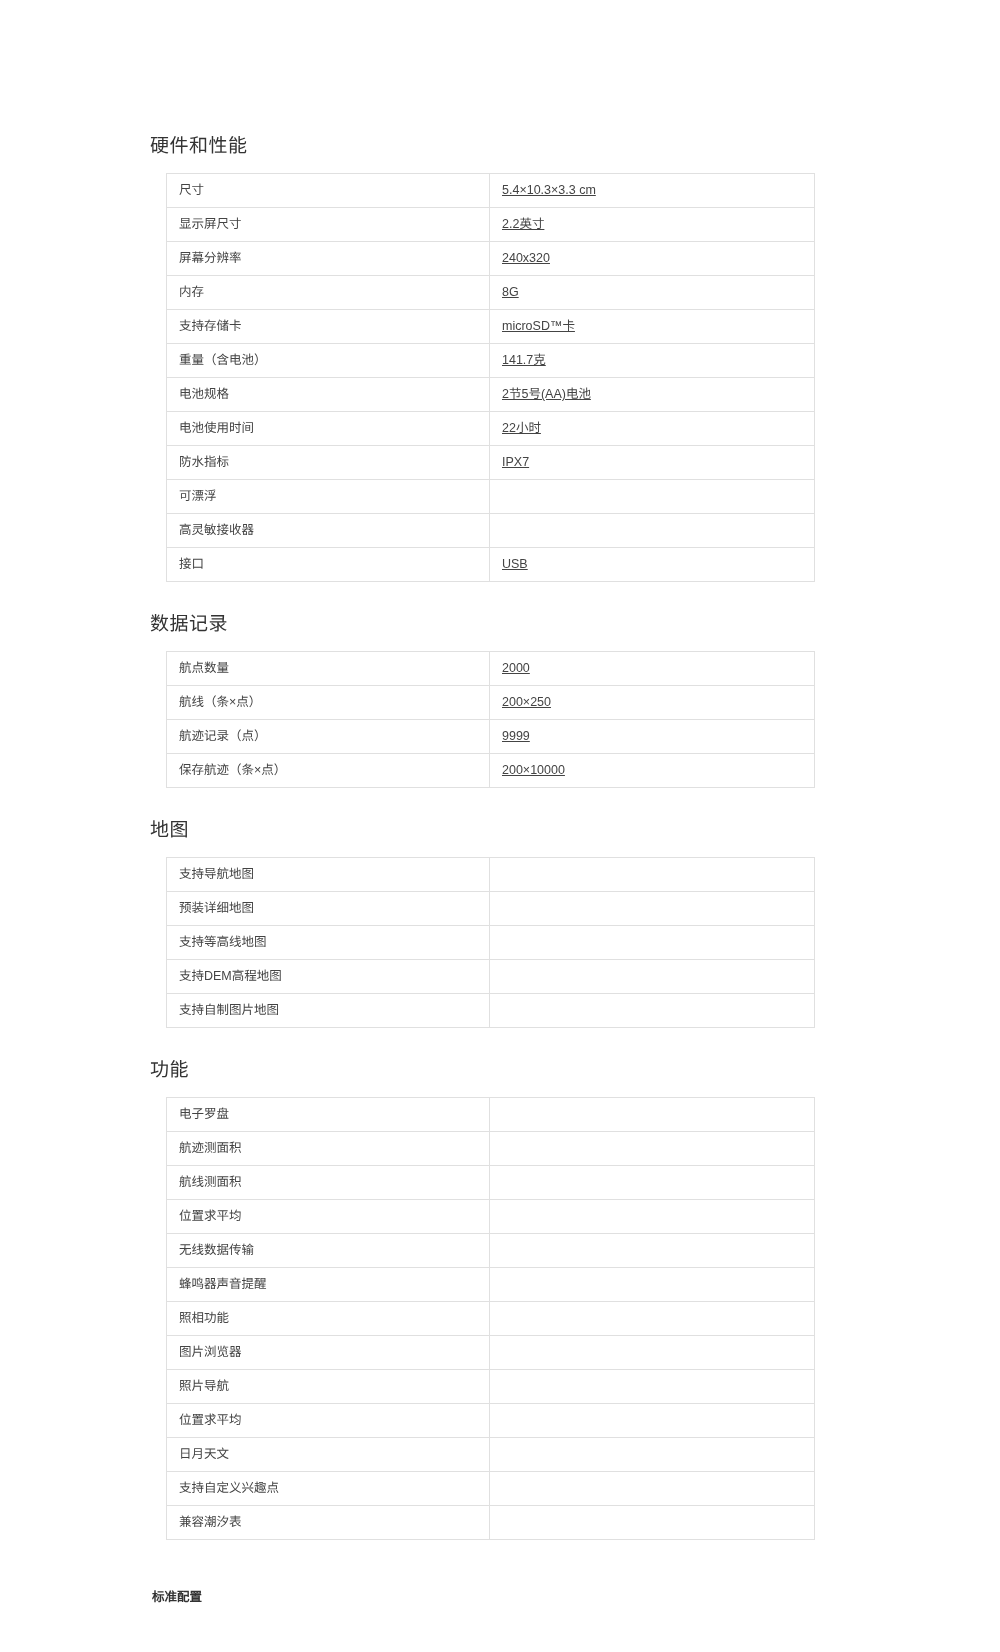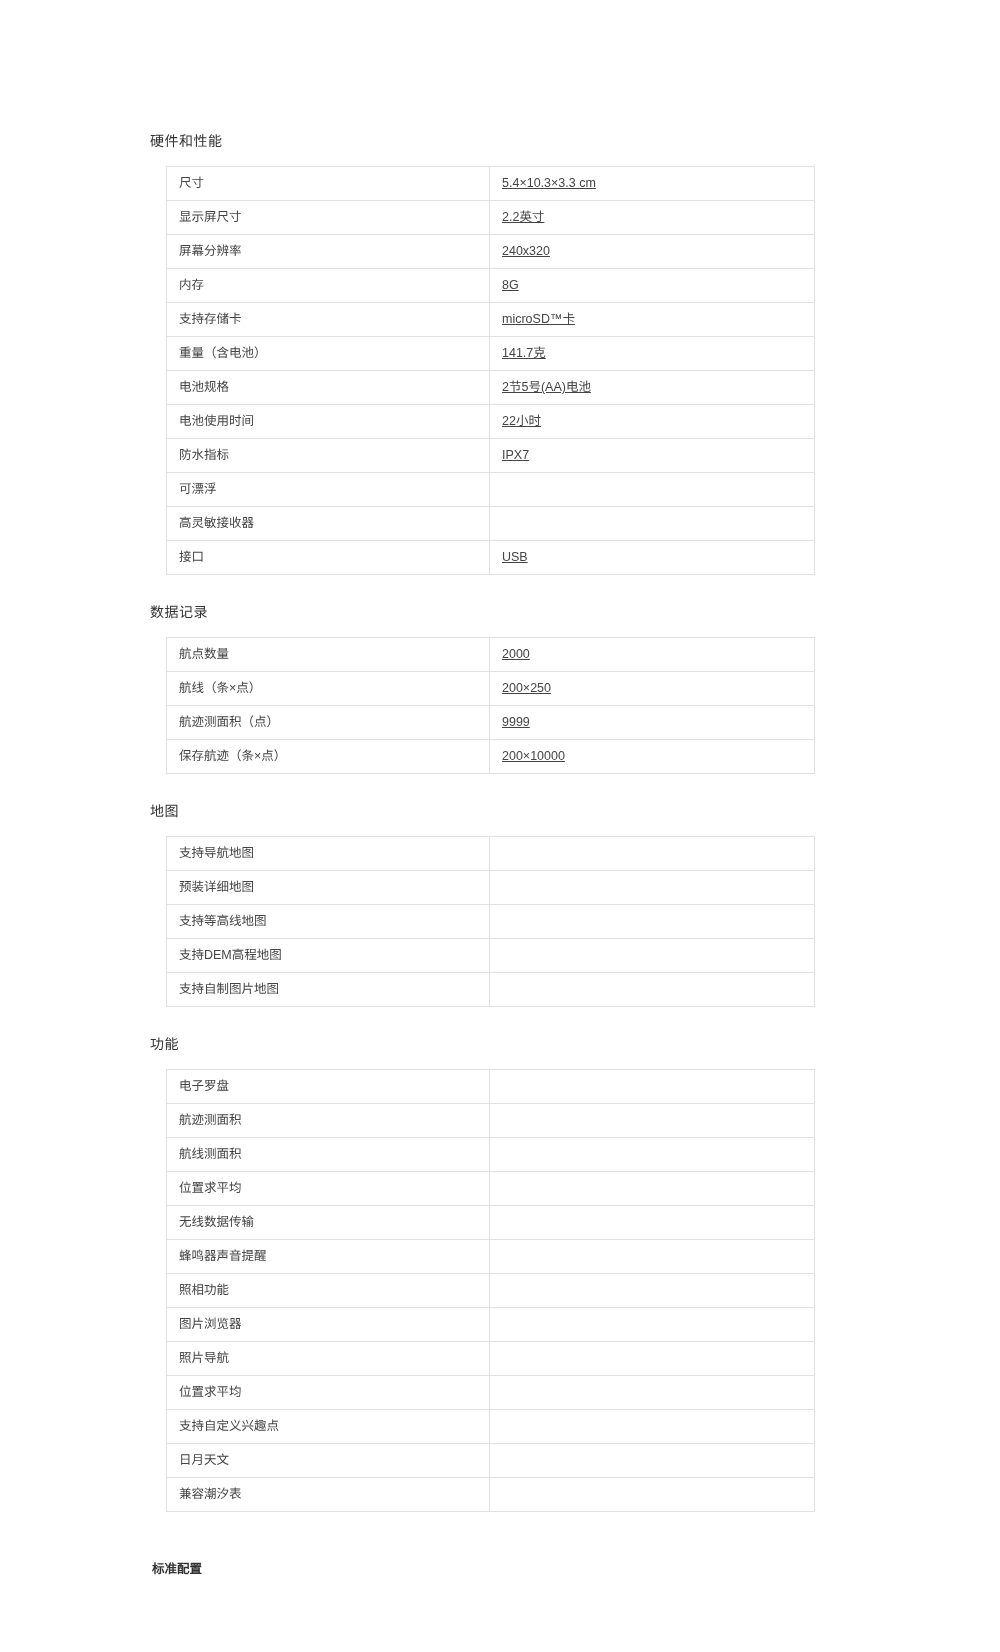--- a/index.html
+++ b/index.html
@@ -16,21 +16,21 @@
   }
   .page {
     box-sizing: border-box;
     width: 1000px;
     padding: 130px 240px 40px 150px;
   }
   .section {
     margin-bottom: 10px;
   }
   .section-title {
-    font-size: 14px;
+    font-size: 19px;
     color: #333333;
     font-weight: 400;
     margin: 0 0 14px 0;
     letter-spacing: 0.5px;
   }
   .section + .section .section-title {
     margin-top: 26px;
   }
   table.spec {
     border-collapse: collapse;
@@ -131,21 +131,21 @@
           <tbody>
             <tr>
               <td class="key">航点数量</td>
               <td class="val">2000</td>
             </tr>
             <tr>
               <td class="key">航线（条×点）</td>
               <td class="val">200×250</td>
             </tr>
             <tr>
-              <td class="key">航迹测面积（点）</td>
+              <td class="key">航迹记录（点）</td>
               <td class="val">9999</td>
             </tr>
             <tr>
               <td class="key">保存航迹（条×点）</td>
               <td class="val">200×10000</td>
             </tr>
           </tbody>
         </table>
       </div>
       <div class="section">
@@ -213,25 +213,25 @@
             </tr>
             <tr>
               <td class="key">照片导航</td>
               <td class="val"></td>
             </tr>
             <tr>
               <td class="key">位置求平均</td>
               <td class="val"></td>
             </tr>
             <tr>
+              <td class="key">日月天文</td>
+              <td class="val"></td>
+            </tr>
+            <tr>
               <td class="key">支持自定义兴趣点</td>
-              <td class="val"></td>
-            </tr>
-            <tr>
-              <td class="key">日月天文</td>
               <td class="val"></td>
             </tr>
             <tr>
               <td class="key">兼容潮汐表</td>
               <td class="val"></td>
             </tr>
           </tbody>
         </table>
       </div>
     </div>

